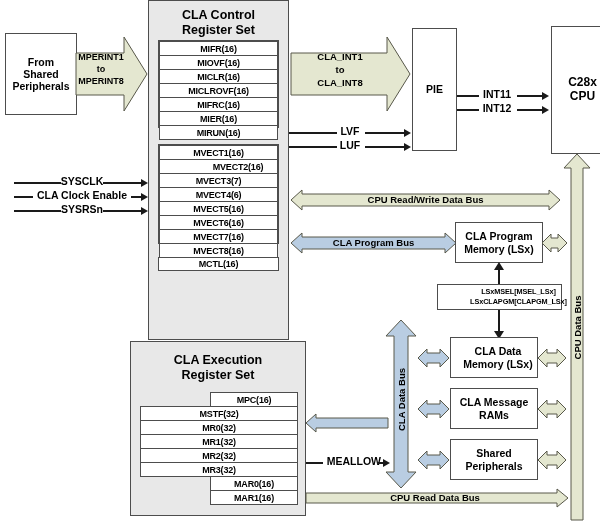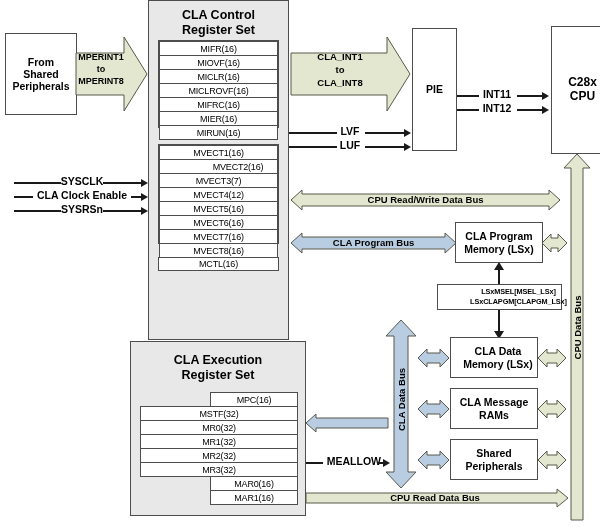--- a/index.html
+++ b/index.html
@@ -10,21 +10,21 @@
   .abs{position:absolute;box-sizing:border-box;}
 
   
   .wbox{background:#ffffff;border:1px solid #4d4d4d;
         display:flex;align-items:center;justify-content:center;
         text-align:center;font-weight:bold;color:#000;line-height:1.15;}
   .gbox{background:#e8e8e8;border:1px solid #4d4d4d;}
 
   .reg{background:#ffffff;border:1px solid #4d4d4d;
        display:flex;align-items:center;justify-content:center;
-       font-weight:normal;font-size:9px;color:#000;letter-spacing:-.2px;
+       font-weight:bold;font-size:9px;color:#000;letter-spacing:-.2px;
        white-space:nowrap;}
   .reggrp{border:1px solid #4d4d4d;background:#ffffff;}
 
   .title{font-weight:bold;font-size:12.5px;text-align:center;color:#000;
          line-height:1.22;}
 
   
   .ah{width:0;height:0;}
   .ah-u{border-left:var(--h) solid transparent;border-right:var(--h) solid transparent;
         border-bottom:var(--w) solid var(--c);}
@@ -81,21 +81,21 @@
       <div class="reg" style="height: 13px; margin-top: -1px;">MIFRC(16)</div>
       <div class="reg" style="height: 13px; margin-top: -1px;">MIER(16)</div>
       <div class="reg" style="height: 13px; margin-top: -1px;">MIRUN(16)</div>
     </div>
 
   <div class="abs reggrp" style="left:158px;top:144px;width:121px;height:100px;"></div>
   <div class="abs" id="vectRegs" style="left:159px;top:145px;width:119px;">
       <div class="reg" style="height: 13px; margin-top: 0px;">MVECT1(16)</div>
       <div class="reg" style="height: 13px; margin-top: -1px; padding-left: 39px;">MVECT2(16)</div>
       <div class="reg" style="height: 13px; margin-top: -1px;">MVECT3(7)</div>
-      <div class="reg" style="height: 13px; margin-top: -1px;">MVECT4(12)</div>
+      <div class="reg" style="height: 13px; margin-top: -1px;">MVECT4(6)</div>
       <div class="reg" style="height: 13px; margin-top: -1px;">MVECT5(16)</div>
       <div class="reg" style="height: 13px; margin-top: -1px;">MVECT6(16)</div>
       <div class="reg" style="height: 13px; margin-top: -1px;">MVECT7(16)</div>
       <div class="reg" style="height: 13px; margin-top: -1px;">MVECT8(16)</div>
     </div>
 
   <div class="abs reg" style="left:158px;top:257px;width:121px;height:14px;">MCTL(16)</div>
 
   <div class="abs" id="clockSignals" style="left:14px;top:172px;width:136px;height:50px;">
       <div>

